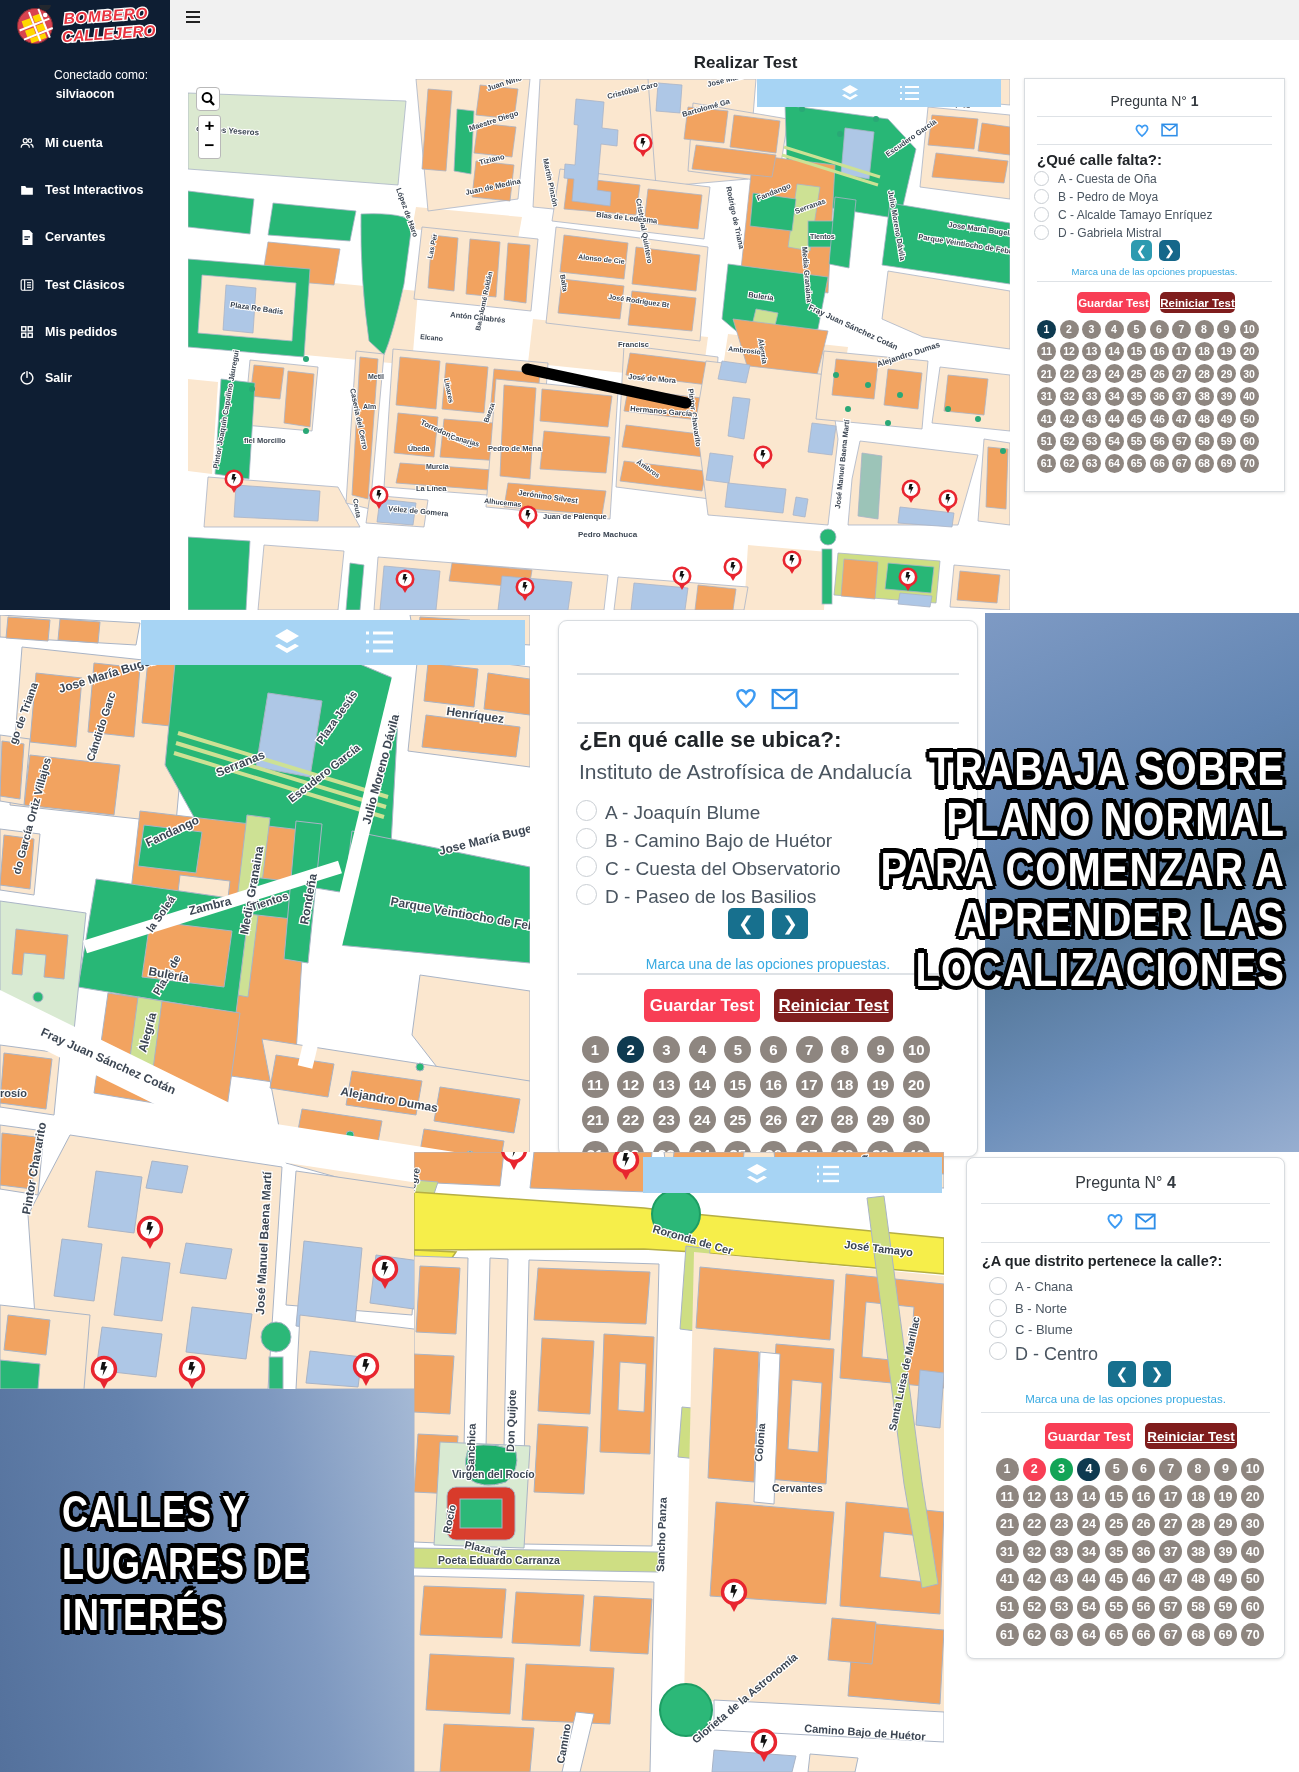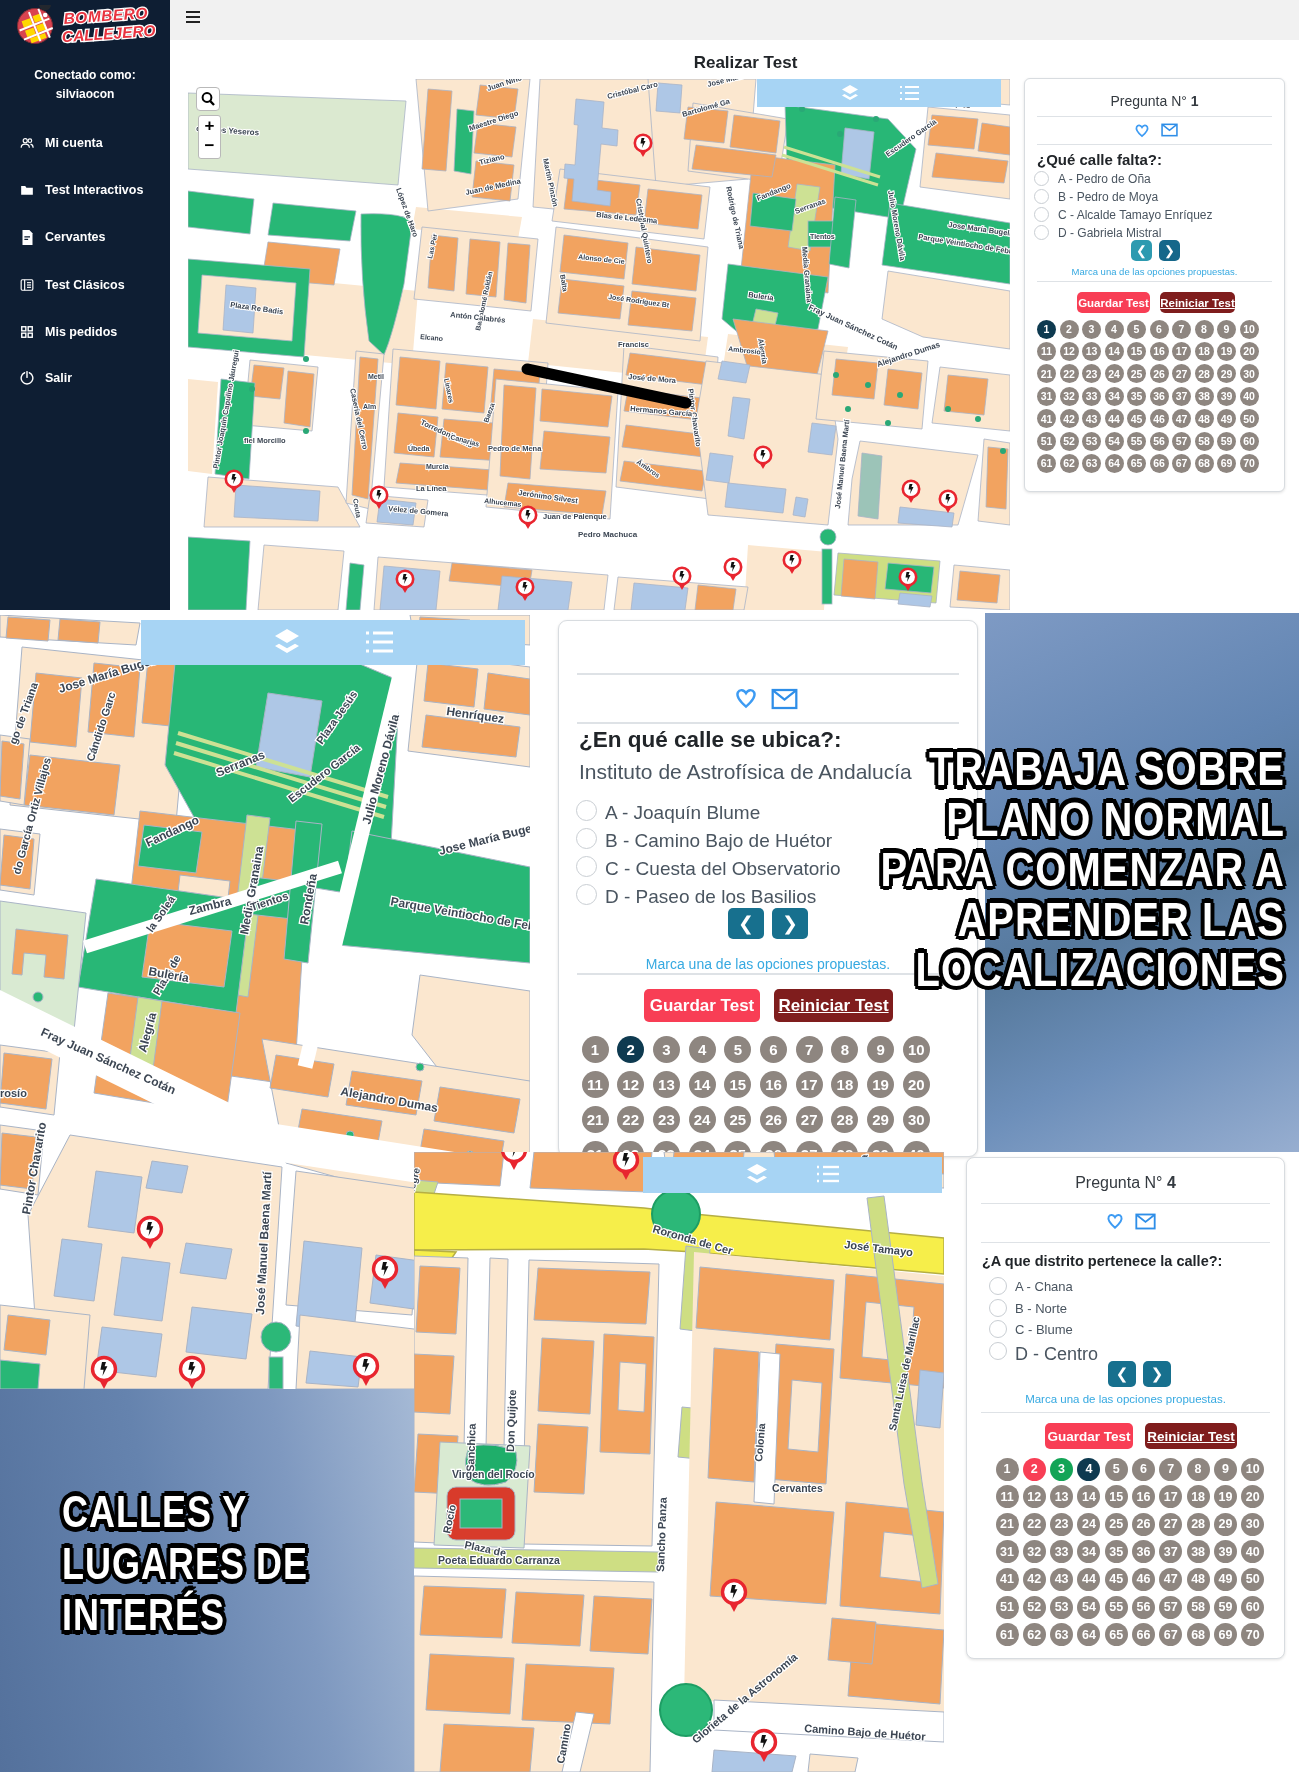--- a/index.html
+++ b/index.html
@@ -1,19 +1,19 @@
 <!DOCTYPE html>
 <html><head>
 <meta charset="utf-8">
 <style>
   html,body{margin:0;padding:0;}
   body{width:1299px;height:1772px;position:relative;overflow:hidden;background:#ffffff;
        font-family:"Liberation Sans", sans-serif;}
   .abs{position:absolute;}
-  .card{position:absolute;background:#fff;border:1px solid #d8dce0;border-radius:6px;
+  .card{position:absolute;background:#fff;border:1px solid #d8dce0;border-radius:0;
         box-shadow:0 1px 3px rgba(0,0,0,.12);}
   .ctitle{text-align:center;color:#343a40;}
   .hr{position:absolute;left:0;right:0;height:1px;background:#dee2e6;}
   .qbold{font-weight:bold;color:#212529;white-space:nowrap;}
   .opt{color:#4a5560;white-space:nowrap;}
   .radio{position:absolute;border:1px solid #c9ced3;border-radius:50%;background:#fff;box-sizing:border-box;}
   .navbtn{position:absolute;border-radius:5px;display:flex;align-items:center;justify-content:center;color:#fff;}
   .marca{position:absolute;color:#36a9e1;text-align:center;width:100%;}
   .btn{position:absolute;border-radius:5px;color:#fff;font-weight:bold;display:flex;align-items:center;justify-content:center;white-space:nowrap;}
   .btn.red{background:#f83e55;}
@@ -56,21 +56,21 @@
     </g>
     <path d="M30 4.5 a6 6 0 1 1 0.1 0 l-3 9 z" fill="#23272e" transform="translate(-1,1)"></path>
     <circle cx="29.2" cy="10" r="2.3" fill="#fff"></circle>
     <g font-family="'Liberation Sans',sans-serif" font-weight="bold" font-style="italic" text-anchor="middle" style="paint-order:stroke fill;">
       <text x="90" y="16" font-size="15.5" fill="#e8333f" stroke="#fff" stroke-width="2.6" transform="rotate(-4 90 15)" letter-spacing="0.5">BOMBERO</text>
       <text x="93" y="34" font-size="15.5" fill="#e8333f" stroke="#fff" stroke-width="2.6" transform="rotate(-4 93 33)" letter-spacing="0">CALLEJERO</text>
     </g>
   </svg>
 </div>
 
-<div class="abs" style="left:0;top:68px;width:170px;text-align:center;color:#fff;font-weight:bold;font-size:12px;">Conectado como:</div>
+<div class="abs" style="left:16px;top:68px;width:170px;text-align:center;color:#fff;font-weight:normal;font-size:12px;">Conectado como:</div>
 <div class="abs" style="left:0;top:87px;width:170px;text-align:center;color:#fff;font-weight:bold;font-size:12px;">silviaocon</div>
 
 <div class="abs" style="left:0;top:128px;width:170px;color:#fff;font-size:12.5px;font-weight:bold;">
 
   <div style="position:absolute;top:8px;left:20px;width:13px;height:13px;">
     <svg width="14" height="14" viewBox="0 0 24 24" fill="none" stroke="#fff" stroke-width="2">
         <circle cx="9" cy="8" r="3.5"></circle>
         <path d="M2 20c0-4 3-6 7-6s7 2 7 6"></path>
         <circle cx="17" cy="8" r="3"></circle>
         <path d="M18 14c3 .5 4.5 2.5 4.5 6"></path>
@@ -459,21 +459,21 @@
       </svg></div>
 
   <div style="position:absolute;left:136px;top:44px;"><svg width="17" height="14" viewBox="0 0 24 19" fill="none" stroke="#2e8ee8" stroke-width="2.2">
         <rect x="1.5" y="1.5" width="21" height="16"></rect>
         <path d="M2 2 L12 10 L22 2"></path>
       </svg></div>
   <div class="hr" style="top:65px;left:12px;right:12px;"></div>
   <div class="qbold" style="position:absolute;left:12px;top:72px;font-size:15px;">¿Qué calle falta?:</div>
 
   <div class="radio" style="left:9px;top:92px;width:15px;height:15px;"></div>
-  <div class="opt" style="position:absolute;left:33px;top:93px;">A - Pedro de Oña</div>
+  <div class="opt" style="position:absolute;left:33px;top:93px;">A - Cuesta de Oña</div>
 
   <div class="radio" style="left:9px;top:110px;width:15px;height:15px;"></div>
   <div class="opt" style="position:absolute;left:33px;top:111px;">B - Pedro de Moya</div>
 
   <div class="radio" style="left:9px;top:128px;width:15px;height:15px;"></div>
   <div class="opt" style="position:absolute;left:33px;top:129px;">C - Alcalde Tamayo Enríquez</div>
 
   <div class="radio" style="left:9px;top:146px;width:15px;height:15px;"></div>
   <div class="opt" style="position:absolute;left:33px;top:147px;">D - Gabriela Mistral</div>
 

